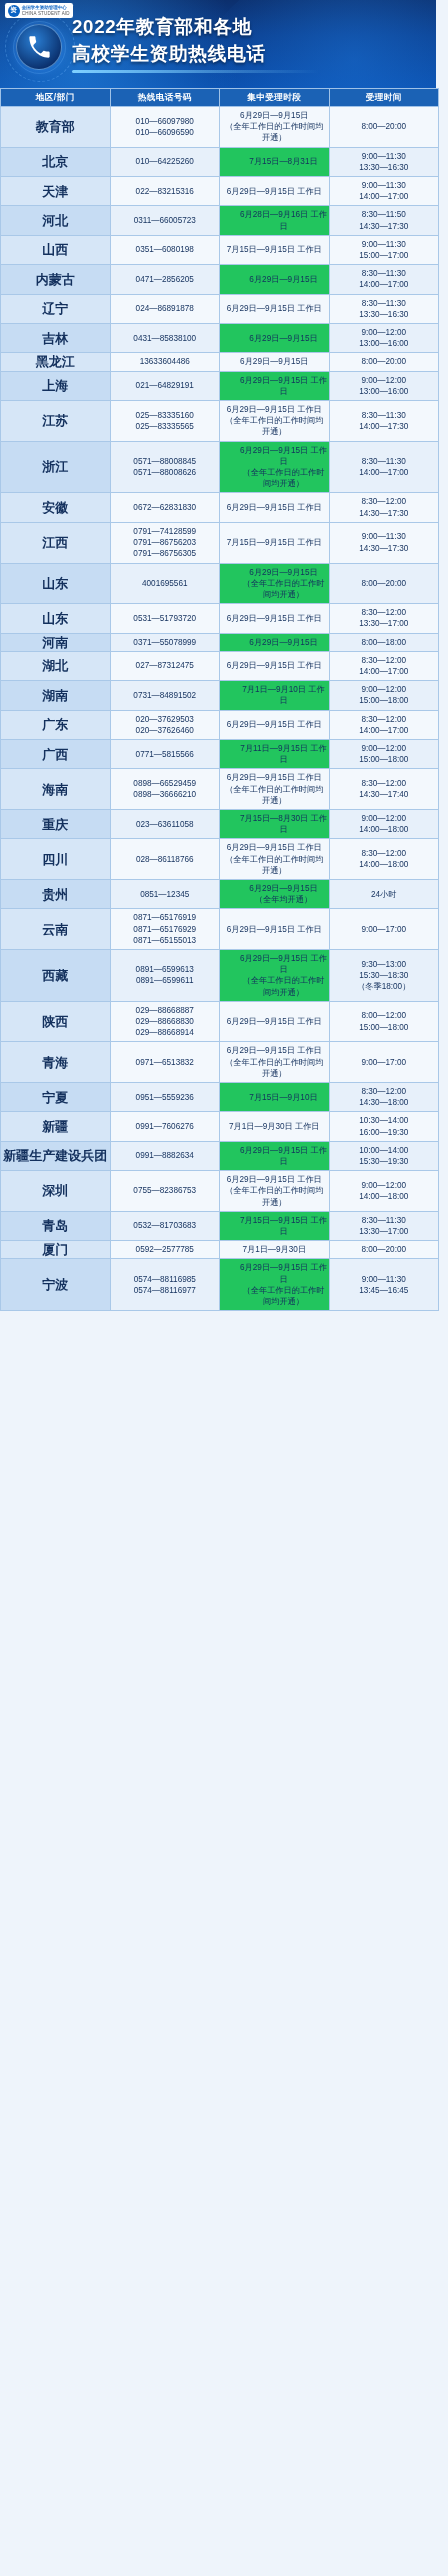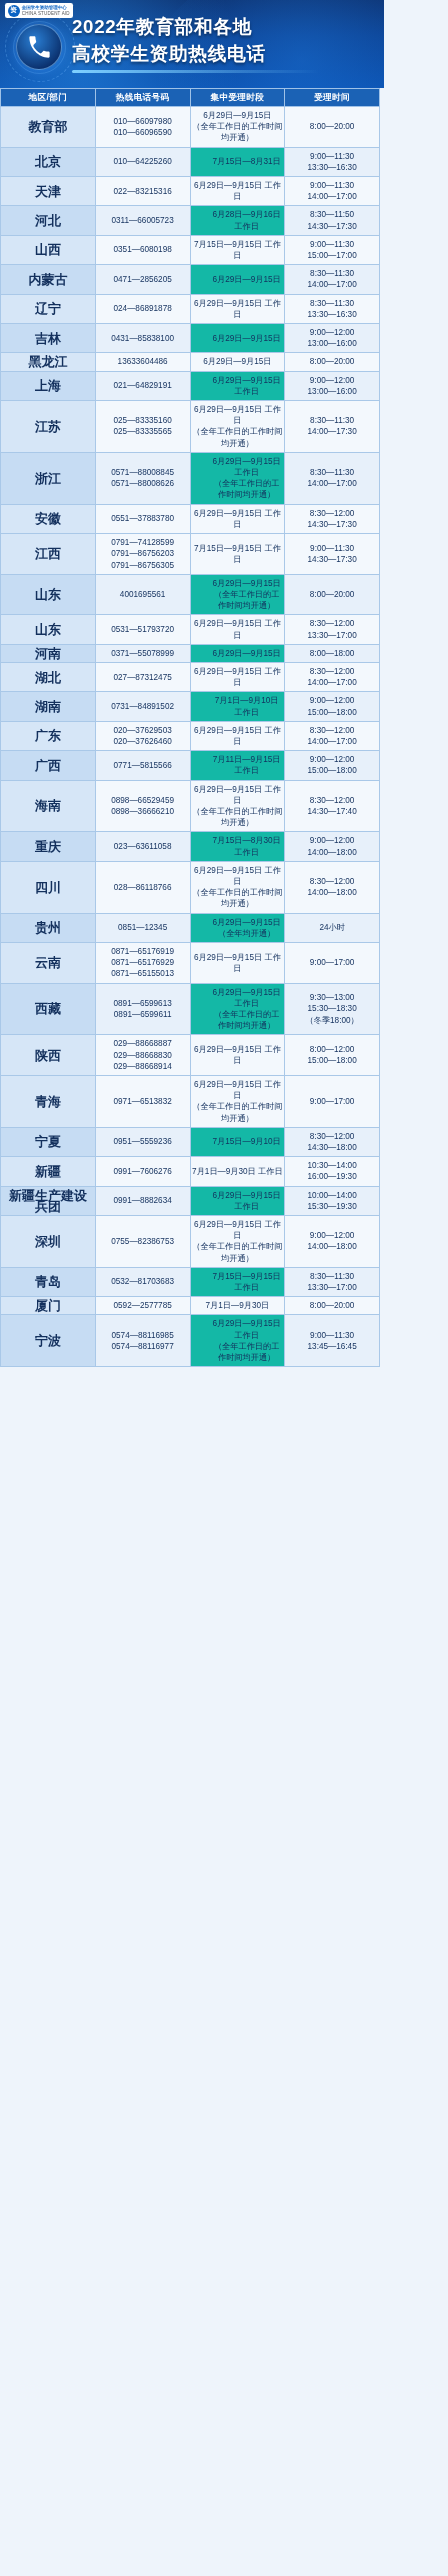--- a/index.html
+++ b/index.html
@@ -14,21 +14,21 @@
   }
   #page {
     width: 448px;
     min-height: 2576px;
     position: relative;
     background: #eef4fb;
   }
   
   .header {
     position: relative;
-    width: 384px;
+    width: 436px;
     height: 88px;
     background: linear-gradient(180deg,#0c2f6d 0%, #0b3f8f 40%, #0a4fae 100%);
     overflow: hidden;
   }
   .header::before{
     content:"";
     position:absolute;
     left:-45px; top:-90px;
     width:314px; height:254px;
     border-radius:50%;
@@ -102,21 +102,21 @@
     white-space:nowrap;
   }
   .title-underline{
     margin-top:3px;
     height:2.2px;width:247px;
     background:linear-gradient(90deg,#7fd0ff,rgba(127,208,255,0));
     border-radius:1.5px;
   }
   
   table.hotline {
-    width:380px;
+    width:439px;
     border-collapse:collapse;
     table-layout:fixed;
     font-size:8.2px;
   }
   table.hotline th {
     background:#1b62b5;
     color:#ffffff;
     font-weight:bold;
     font-size:8.6px;
     height:18px;
@@ -144,21 +144,21 @@
     width:88px;
     background:#f3f8fd;
     white-space:pre-line;
   }
   tr.alt td.phone { background:#e7f0fa; }
   td.period {
     width:139px;
     background:#f3f8fd;
     white-space:pre-line;
   }
-  tr.alt td.period { background:#14b8a6;padding-left:20px; }
+  tr.alt td.period { background:#22c55e;padding-left:20px; }
   td.hours {
     width:90px;
     background:#f3f8fd;
     white-space:pre-line;
     text-align:center;
   }
   tr.alt td.hours { background:#e7f0fa; }
 </style>
 </head>
 <body>
@@ -283,21 +283,21 @@
           <td class="region">浙江</td>
           <td class="phone">0571—88008845
 0571—88008626</td>
           <td class="period">6月29日—9月15日 工作日
 （全年工作日的工作时间均开通）</td>
           <td class="hours">8:30—11:30
 14:00—17:00</td>
         </tr>
         <tr>
           <td class="region">安徽</td>
-          <td class="phone">0551—37883780</td>
+          <td class="phone">0672—62831830</td>
           <td class="period">6月29日—9月15日 工作日</td>
           <td class="hours">8:30—12:00
 14:30—17:30</td>
         </tr>
         <tr>
           <td class="region">江西</td>
           <td class="phone">0791—74128599
 0791—86756203
 0791—86756305</td>
           <td class="period">7月15日—9月15日 工作日</td>

